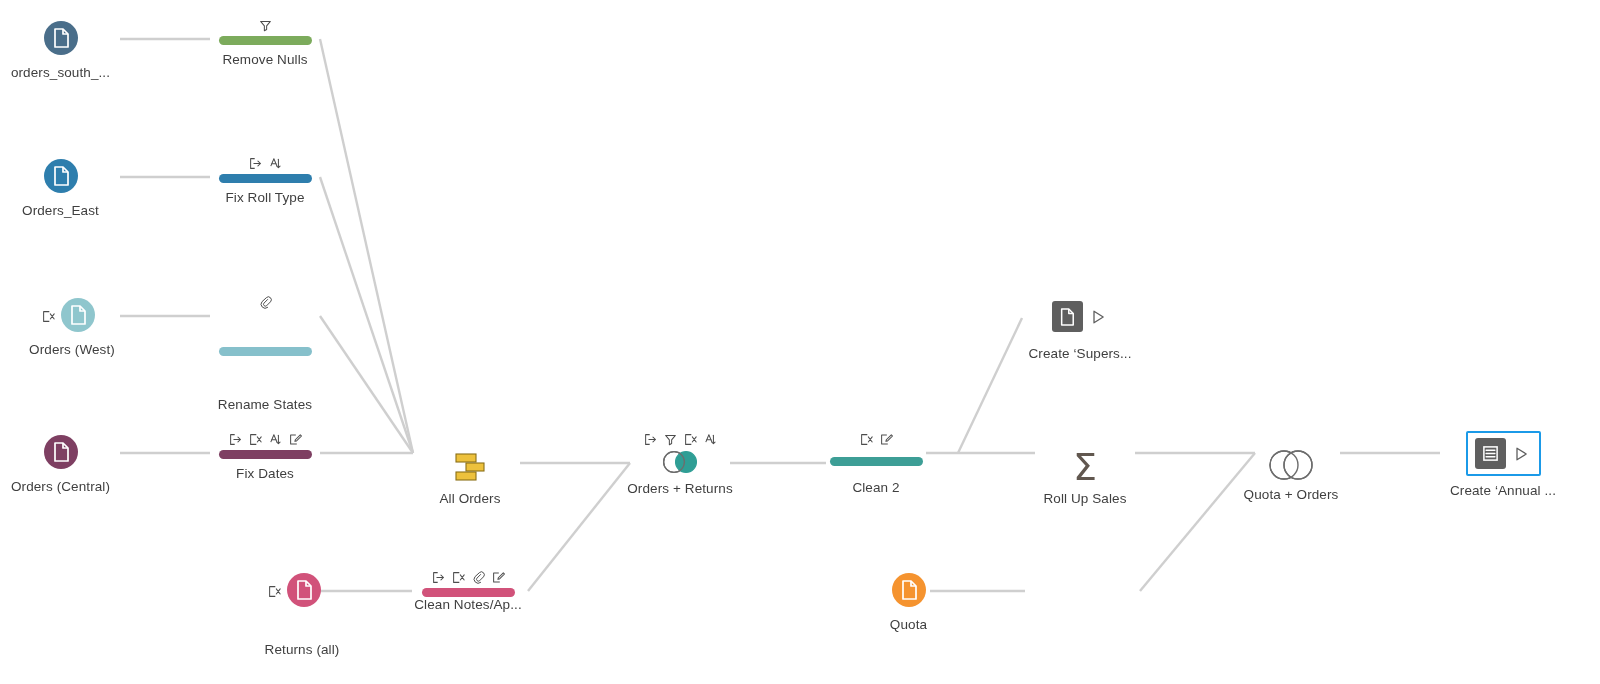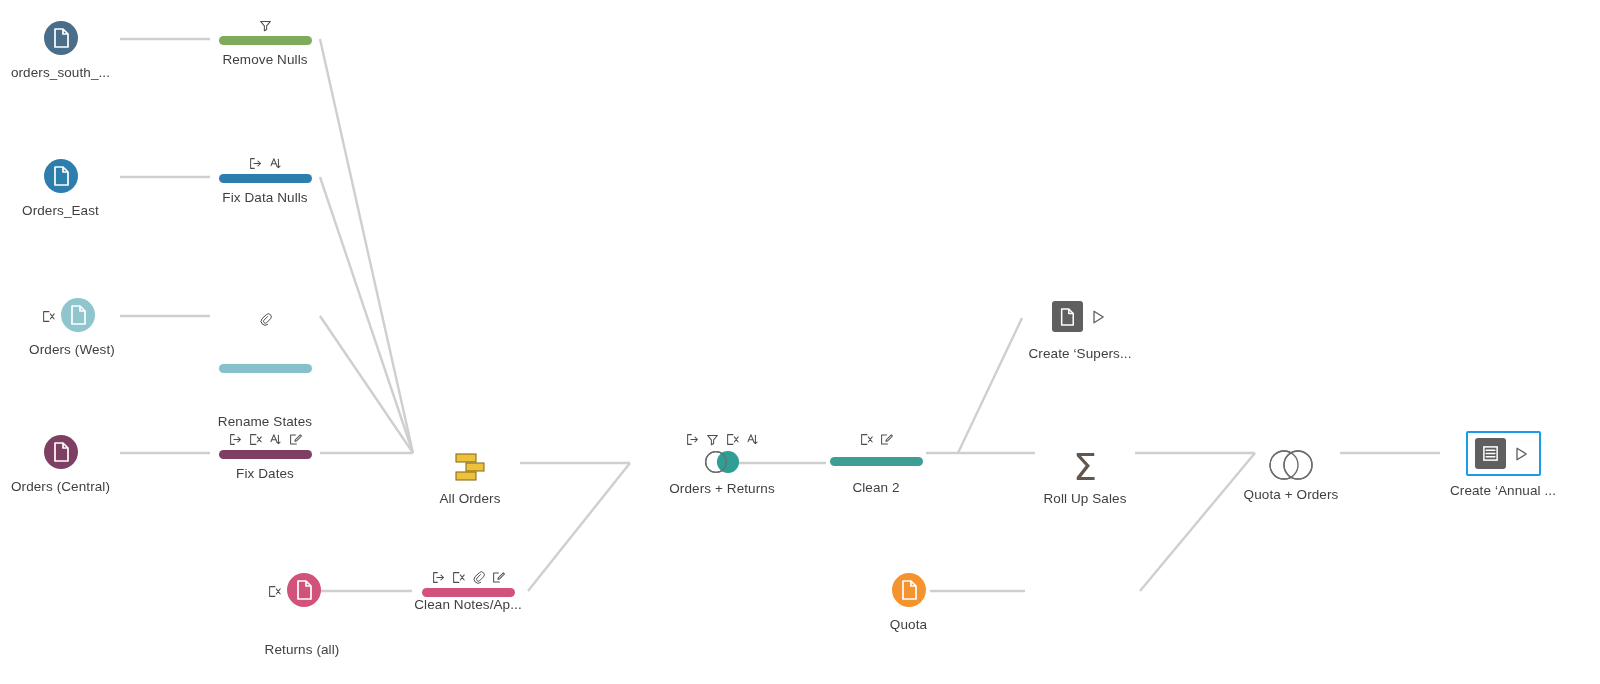--- a/index.html
+++ b/index.html
@@ -168,42 +168,42 @@
       <span class="badge">
         <svg viewBox="0 0 16 16">
             <path d="M2.2 11.2 6 2.2l3.8 9" fill="none" stroke="#4c4c4c" stroke-width="1.25" stroke-linejoin="round"></path>
             <path d="M3.5 8.4h5" stroke="#4c4c4c" stroke-width="1.25" stroke-linecap="round"></path>
             <path d="M11.6 2.8v9.6" stroke="#4c4c4c" stroke-width="1.25" stroke-linecap="round"></path>
             <path d="M9.6 11.2l2 2 2-2" fill="none" stroke="#4c4c4c" stroke-width="1.25" stroke-linejoin="round" stroke-linecap="round"></path>
           </svg>
       </span>
     </div>
     <div class="pill" style="background:#2e7ead;"></div>
-    <div class="label">Fix Data Nulls</div>
+    <div class="label">Fix Roll Type</div>
   </div>
 
   <div class="node" style="left:8px;top:295px;width:120px;">
     <div class="src-row">
       <span class="src-badge">
         <svg viewBox="0 0 16 16">
             <path d="M9 2H2v12h7" fill="none" stroke="#4c4c4c" stroke-width="1.25" stroke-linejoin="round"></path>
             <path d="M10.2 4.8 15 11M15 4.8 10.2 11" stroke="#4c4c4c" stroke-width="1.25" stroke-linecap="round"></path>
           </svg>
       </span>
       <div class="circle" style="background:#8fc6cd;">
         <svg width="18" height="20" viewBox="0 0 18 20">
             <path d="M3 1h8l5 5v13H3z" fill="none" stroke="#fff" stroke-width="1.7" stroke-linejoin="round"></path>
             <path d="M11 1v5h5" fill="none" stroke="#fff" stroke-width="1.7" stroke-linejoin="round"></path>
           </svg>
       </div>
     </div>
     <div class="label" style="margin-left:8px;">Orders (West)</div>
   </div>
 
-  <div class="node" style="left:212px;top:308px;width:106px;gap:34px;">
+  <div class="node" style="left:212px;top:291px;width:106px;gap:34px;">
     <div class="badges">
       <span class="badge">
         <svg viewBox="0 0 16 16">
             <path d="M10.6 4.3 6 8.9a2.3 2.3 0 0 0 3.2 3.2l4.9-4.9a3.6 3.6 0 0 0-5.1-5.1L3.6 7.1a5 5 0 0 0 7 7" fill="none" stroke="#4c4c4c" stroke-width="1.2" stroke-linecap="round" stroke-linejoin="round"></path>
           </svg>
       </span>
     </div>
     <div class="pill" style="background:#86c0cb;"></div>
     <div class="label">Rename States</div>
   </div>
@@ -308,21 +308,21 @@
             <path d="M8.4 2.4H2v11.2h7.6" fill="none" stroke="#4c4c4c" stroke-width="1.25" stroke-linejoin="round"></path>
             <path d="m13.9 2.2 1.5 1.5-6.1 6.1-2 .5.5-2z" fill="none" stroke="#4c4c4c" stroke-width="1.25" stroke-linejoin="round"></path>
           </svg>
       </span>
     </div>
     <div class="pill" style="background:#d1527a;"></div>
     <div class="label" style="visibility:hidden;">Orders + Returns</div>
     <div class="label" style="margin-top:-23px;">Clean Notes/Ap...</div>
   </div>
 
-  <div class="node" style="left:620px;top:428px;width:120px;margin-left:42px;">
+  <div class="node" style="left:620px;top:428px;width:120px;">
     <div class="badges">
       <span class="badge">
         <svg viewBox="0 0 16 16">
             <path d="M7 2H2v12h5" fill="none" stroke="#4c4c4c" stroke-width="1.25" stroke-linejoin="round"></path>
             <path d="M6 8h8M11 5l3.2 3-3.2 3" fill="none" stroke="#4c4c4c" stroke-width="1.25" stroke-linejoin="round" stroke-linecap="round"></path>
           </svg>
       </span>
       <span class="badge">
         <svg viewBox="0 0 16 16">
             <path d="M2 3h12l-4.6 5.4V13l-2.8 1.5V8.4z" fill="none" stroke="#4c4c4c" stroke-width="1.25" stroke-linejoin="round"></path>

